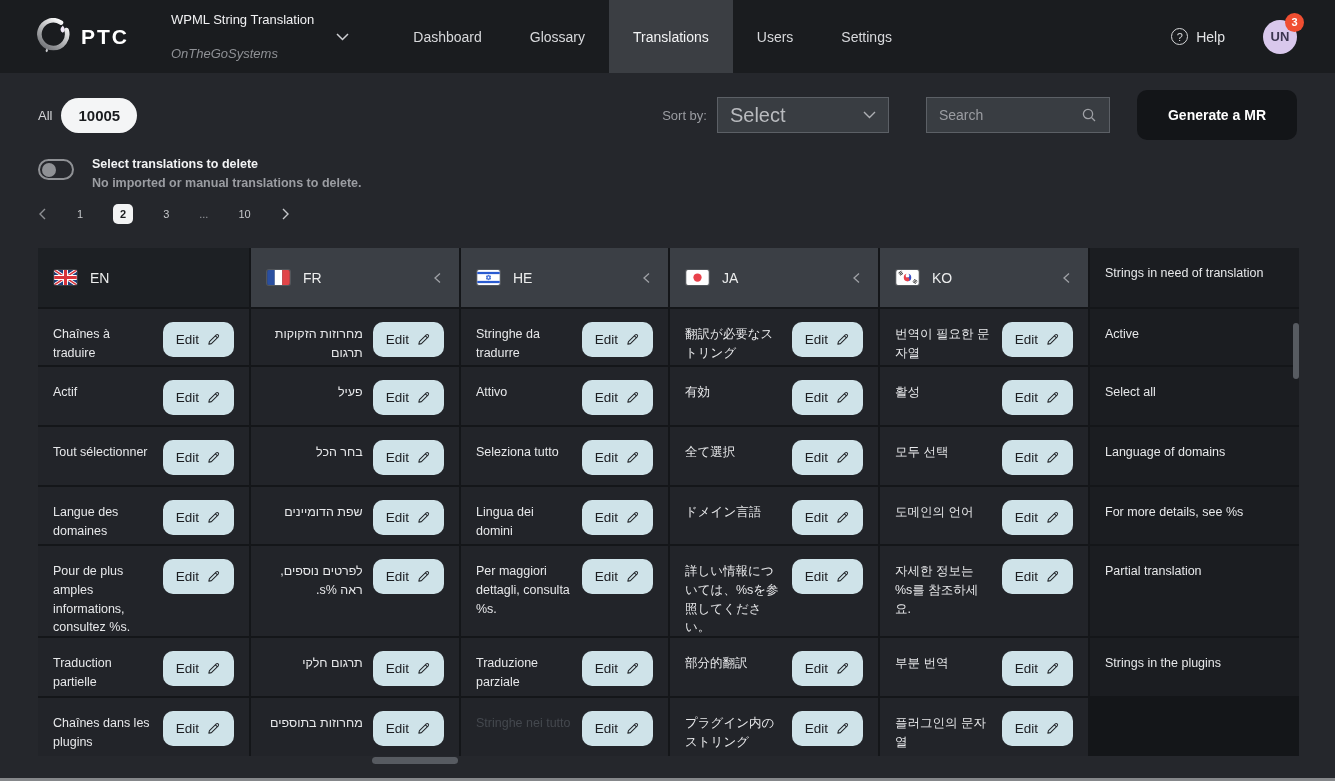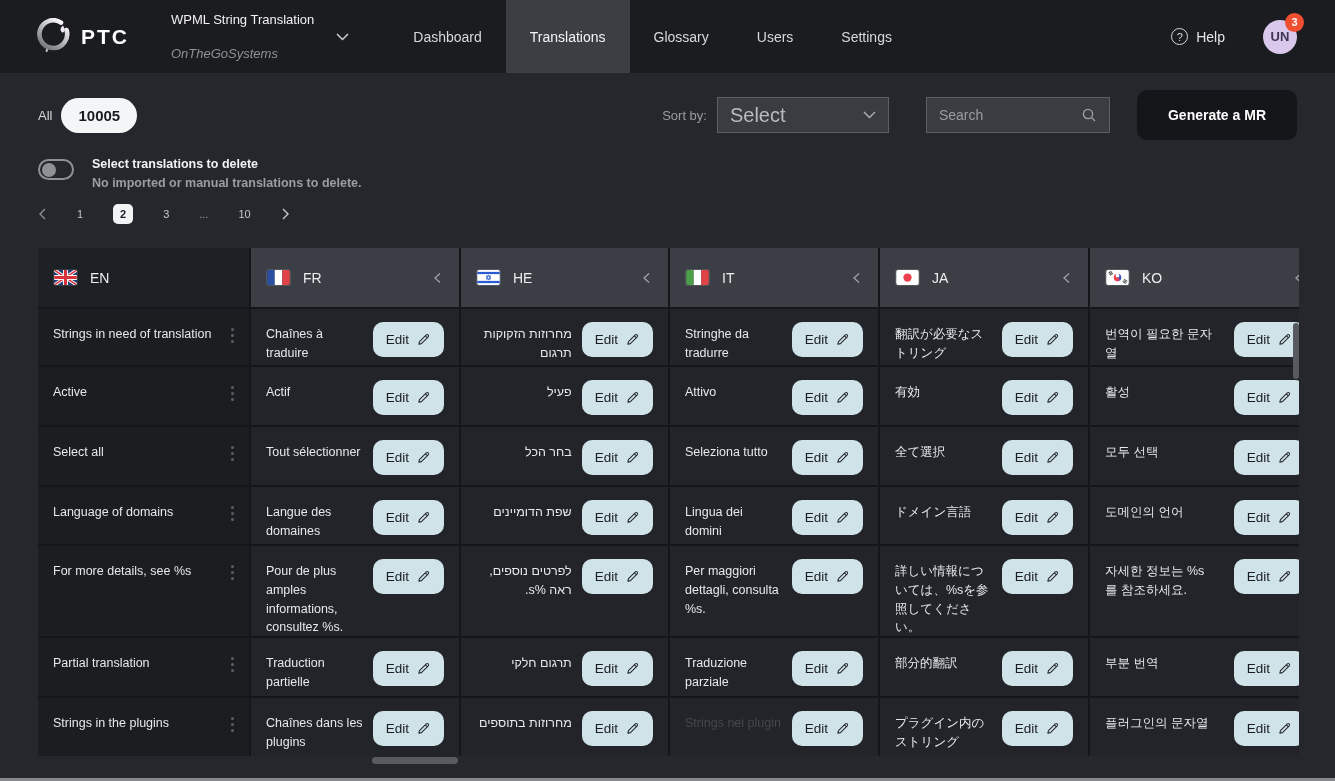--- a/index.html
+++ b/index.html
@@ -121,22 +121,22 @@
     </span>
     <span class="project-chevron">
       <svg width="13" height="8" viewBox="0 0 13 8">
           <path d="M1 1 L6.5 6.5 L12 1" fill="none" stroke="#cfd0d3" stroke-width="1.5"></path>
         </svg>
     </span>
   </div>
 
   <div class="nav">
     <div class="nav-item">Dashboard</div>
+    <div class="nav-item">Glossary</div>
     <div class="nav-item active">Translations</div>
-    <div class="nav-item">Glossary</div>
     <div class="nav-item">Users</div>
     <div class="nav-item">Settings</div>
   </div>
 
   <div class="top-right">
     <div class="help">
       <span class="help-q">?</span>
       <span>Help</span>
     </div>
     <div class="avatar-wrap">
@@ -244,35 +244,20 @@
           <span class="code">HE</span>
           <span class="col-collapse">
             <svg width="11" height="12" viewBox="0 0 11 12">
               <path d="M8 1.5 L3 6 L8 10.5" fill="none" stroke="#9fa1a6" stroke-width="1.3"></path>
             </svg>
           </span>
         </div>
         <div class="th">
           <span class="flag">
             <svg viewBox="0 0 60 40">
-              <rect width="20" height="40" fill="#4d9e48"></rect>
-              <rect x="20" width="20" height="40" fill="#fff"></rect>
-              <rect x="40" width="20" height="40" fill="#e04448"></rect>
-            </svg>
-          </span>
-          <span class="code">IT</span>
-          <span class="col-collapse">
-            <svg width="11" height="12" viewBox="0 0 11 12">
-              <path d="M8 1.5 L3 6 L8 10.5" fill="none" stroke="#9fa1a6" stroke-width="1.3"></path>
-            </svg>
-          </span>
-        </div>
-        <div class="th">
-          <span class="flag">
-            <svg viewBox="0 0 60 40">
               <rect width="60" height="40" fill="#fff"></rect>
               <circle cx="30" cy="20" r="11" fill="#e8414b"></circle>
             </svg>
           </span>
           <span class="code">JA</span>
           <span class="col-collapse">
             <svg width="11" height="12" viewBox="0 0 11 12">
               <path d="M8 1.5 L3 6 L8 10.5" fill="none" stroke="#9fa1a6" stroke-width="1.3"></path>
             </svg>
           </span>
@@ -634,21 +619,21 @@
         <div class="cell t-cell rtl">
           <span class="cell-text">מחרוזות בתוספים</span>
           <button class="edit-btn">
             <span>Edit</span>
             <svg width="15" height="15" viewBox="0 0 16 16">
               <path d="M3 13 L3.7 10.3 L11 3 a1.5 1.5 0 0 1 2.1 2.1 L5.8 12.4 L3 13 Z M10 4.1 L12 6.1" fill="none" stroke="#23262a" stroke-width="1.1" stroke-linejoin="round"></path>
             </svg>
           </button>
         </div>
         <div class="cell t-cell">
-          <span class="cell-text dim">Strings nei plugin</span>
+          <span class="cell-text dim">Stringhe nei tutto</span>
           <button class="edit-btn">
             <span>Edit</span>
             <svg width="15" height="15" viewBox="0 0 16 16">
               <path d="M3 13 L3.7 10.3 L11 3 a1.5 1.5 0 0 1 2.1 2.1 L5.8 12.4 L3 13 Z M10 4.1 L12 6.1" fill="none" stroke="#23262a" stroke-width="1.1" stroke-linejoin="round"></path>
             </svg>
           </button>
         </div>
         <div class="cell t-cell">
           <span class="cell-text">プラグイン内のストリング</span>
           <button class="edit-btn">

